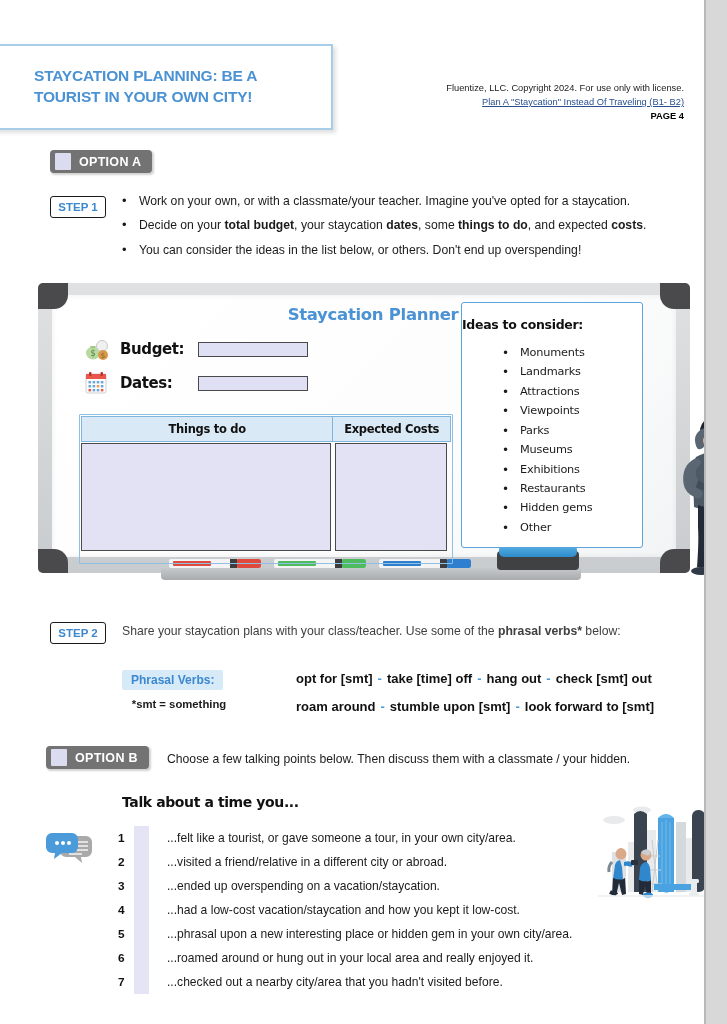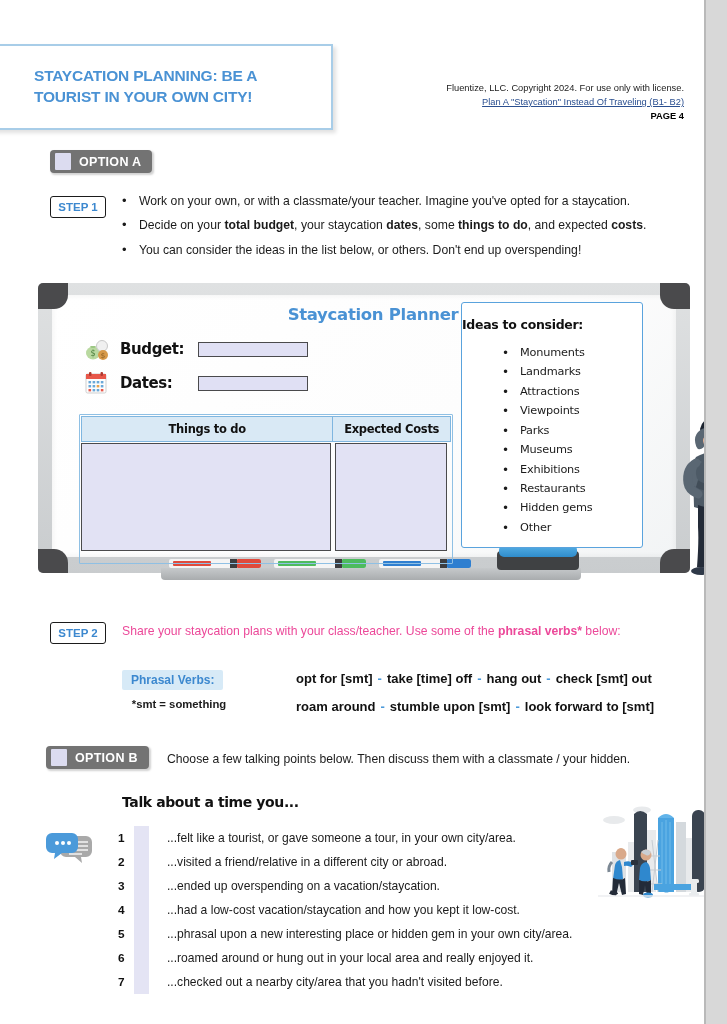--- a/index.html
+++ b/index.html
@@ -76,21 +76,21 @@
     list-style: none; position: relative;
     font-size: 12.2px; color: #1b1b1b; line-height: 1.34;
     margin-bottom: 8px; padding-left: 17px;
   }
   .step1-list li:before {
     content: "\2022"; position: absolute; left: 0; top: -1px;
     font-size: 13px; color: #1b1b1b;
   }
   .step2-desc {
     position: absolute; left: 122px; top: 624px;
-    font-size: 12.2px; color: #ec4899;
+    font-size: 12.2px; color: #404040;
   }
 
   
   .whiteboard { position: absolute; left: 38px; top: 283px; width: 652px; height: 312px; }
   .wb-frame {
     position: absolute; left: 0; top: 0; width: 652px; height: 290px;
     background: linear-gradient(180deg,#dfe1e2 0%,#c9ccce 100%);
     border-radius: 5px;
   }
   .wb-surface {

